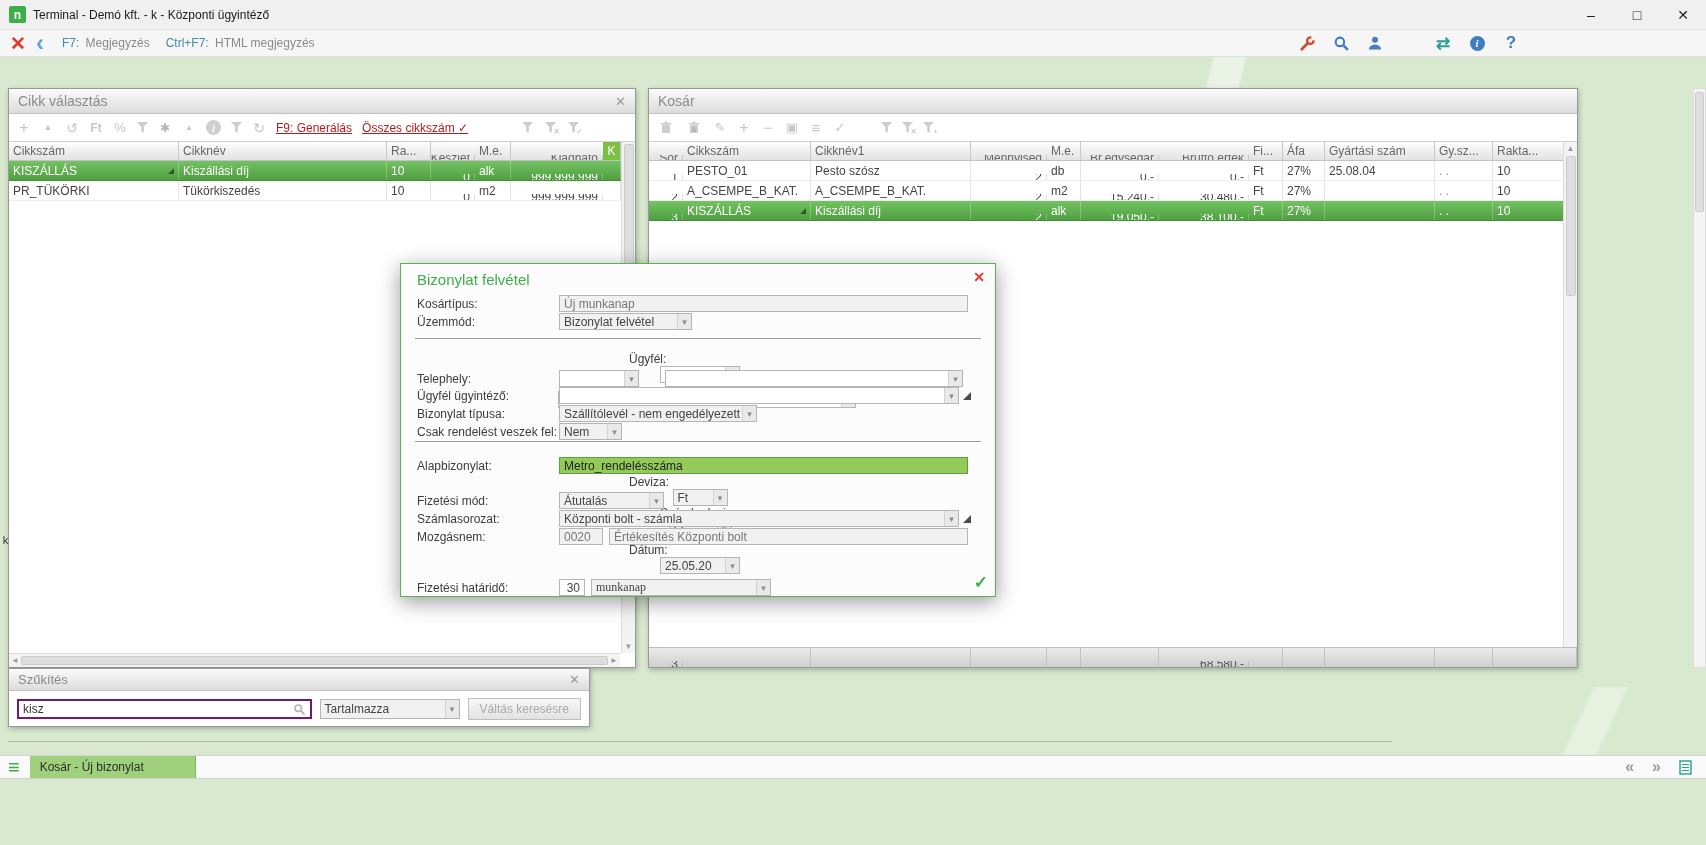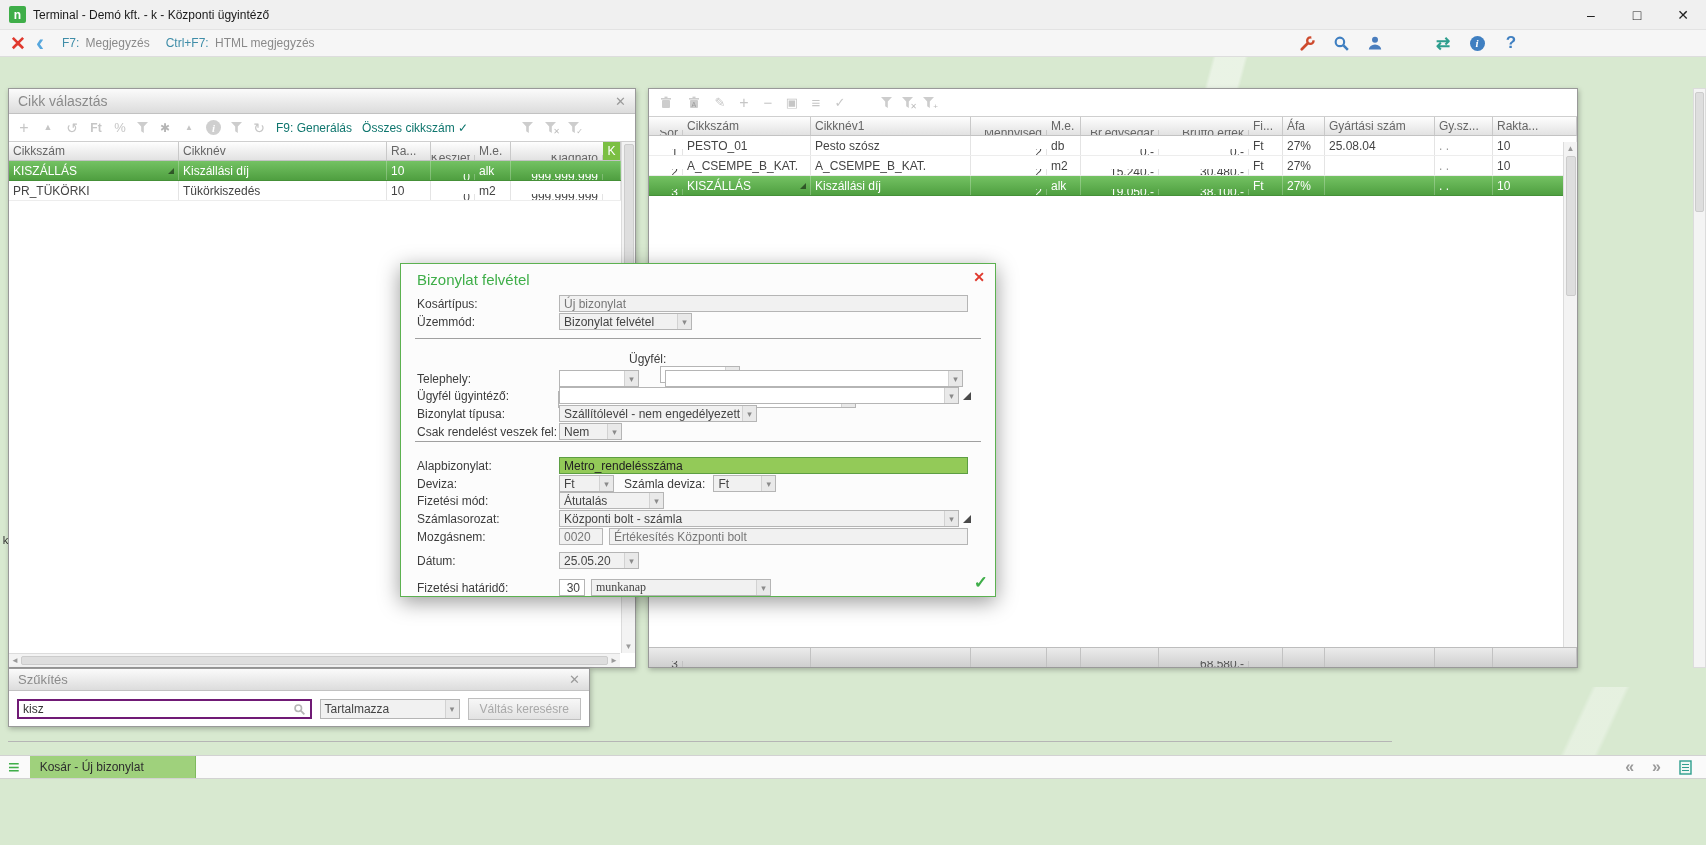--- a/index.html
+++ b/index.html
@@ -34,21 +34,21 @@
   .decor-a { position:absolute; left:1130px; top:0; width:170px; height:34px; background:linear-gradient(105deg, transparent 46%, rgba(255,255,255,.45) 48%, rgba(255,255,255,.45) 64%, transparent 66%); }
   .decor-b { position:absolute; left:1480px; top:630px; width:210px; height:70px; background:linear-gradient(115deg, transparent 46%, rgba(255,255,255,.35) 48%, rgba(255,255,255,.35) 60%, transparent 62%); }
   .side-tab { position:absolute; left:0; top:473px; width:11px; height:20px; font-size:11px; color:#333; display:flex; align-items:center; justify-content:center; }
 
   
   .panel { position:absolute; background:#fff; border:1px solid #999; box-shadow:1px 2px 5px rgba(0,0,0,.25); }
   .panel-header { height:25px; background:linear-gradient(#fbfbfb,#dcdcdc); border-bottom:1px solid #c2c2c2; display:flex; align-items:center; padding:0 9px; color:#8b8b8b; font-size:14px; }
   .panel-close { margin-left:auto; color:#9a9a9a; font-size:13px; line-height:1; }
   .panel-toolbar { height:27px; display:flex; align-items:center; gap:10px; padding:0 8px; background:#fff; }
   .ico { min-width:14px; text-align:center; font-size:13px; color:#c6c6c6; line-height:1; }
-  .tb-text { color:#0f766e; font-size:12px; }
+  .tb-text { color:#b91c1c; font-size:12px;text-decoration:underline; }
   .funnel { display:inline-block; width:11px; height:11px; background:#cdcdcd; clip-path:polygon(0 0,100% 0,62% 42%,62% 100%,38% 84%,38% 42%); position:relative; }
   .funnel-wrap { position:relative; display:inline-flex; }
   .funnel-badge { position:absolute; right:-4px; bottom:-3px; font-size:8px; color:#bbb; }
   .tgroup { margin-left:auto; display:flex; gap:12px; padding-right:48px; align-items:center; }
 
   
   .tblhead { display:grid; height:20px; background:linear-gradient(#fefefe,#e2e2e2); border-top:1px solid #cfcfcf; border-bottom:1px solid #c3c3c3; color:#666; }
   .tblrow { display:grid; height:20px; border-bottom:1px solid #ededed; background:#fff; color:#444; }
   .cell { padding:0 4px; display:flex; align-items:center; overflow:hidden; white-space:nowrap; border-right:1px solid #e4e4e4; }
   .tblhead .cell { border-right:1px solid #c9c9c9; }
@@ -250,20 +250,23 @@
         <span style="margin-top:auto; margin-bottom:2px;">▼</span>
       </div>
       <div class="hscroll">
         <span>◄</span>
         <span class="hthumb"></span>
         <span>►</span>
       </div>
     </div>
 
     <div class="panel kosar-panel kosar-table">
+      <div class="panel-header">
+        <span>Kosár</span>
+      </div>
       <div class="panel-toolbar">
         <span class="tb-ico">
           <svg width="12" height="13" viewBox="0 0 12 13">
               <rect x="2" y="4" width="8" height="8" rx="1" fill="#cdcdcd"></rect>
               <rect x="1" y="2" width="10" height="1.6" fill="#cdcdcd"></rect>
               <rect x="4.5" y="0.6" width="3" height="1.5" fill="#cdcdcd"></rect>
             </svg>
         </span>
         <span class="tb-ico">
           <svg width="12" height="13" viewBox="0 0 12 13">
@@ -374,21 +377,21 @@
         <span class="cell"></span>
       </div>
     </div>
 
     <div class="dialog">
       <span class="dlg-title">Bizonylat felvétel</span>
       <span class="dlg-close">✕</span>
 
       <div class="frow" style="top:31px;">
         <span class="flabel">Kosártípus:</span>
-        <span class="txt ro" style="width:409px;">Új bizonylat</span>
+        <span class="txt ro" style="width:409px;">Új munkanap</span>
       </div>
       <div class="frow" style="top:49px;">
         <span class="flabel">Üzemmód:</span>
         <span class="sel" style="width:133px;">
           <span class="sel-val">Bizonylat felvétel</span>
           <span class="sel-arrow">▾</span>
         </span>
       </div>
 
       <div class="fsep" style="top:74px;"></div>
@@ -439,21 +442,21 @@
           <span class="sel-arrow">▾</span>
         </span>
       </div>
 
       <div class="fsep" style="top:177px;"></div>
 
       <div class="frow" style="top:193px;">
         <span class="flabel">Alapbizonylat:</span>
         <span class="txt green" style="width:409px;">Metro_rendelésszáma</span>
       </div>
-      <div class="frow" style="top:211px;">
+      <div class="frow" style="top:211px;flex-direction:column;">
         <span class="flabel">Deviza:</span>
         <span class="sel" style="width:55px;">
           <span class="sel-val">Ft</span>
           <span class="sel-arrow">▾</span>
         </span>
         <span class="inline-lbl">Számla deviza:</span>
         <span class="sel" style="width:63px;">
           <span class="sel-val">Ft</span>
           <span class="sel-arrow">▾</span>
         </span>
@@ -472,21 +475,21 @@
           <span class="sel-arrow">▾</span>
         </span>
         <span class="exp"></span>
       </div>
       <div class="frow" style="top:264px;">
         <span class="flabel">Mozgásnem:</span>
         <span class="txt ro" style="width:44px;">0020</span>
         <span class="txt ro" style="width:359px; margin-left:6px;">Értékesítés Központi bolt</span>
       </div>
 
-      <div class="frow" style="top:288px;">
+      <div class="frow" style="top:279px;flex-direction:column;">
         <span class="flabel">Dátum:</span>
         <span class="sel" style="width:80px;">
           <span class="sel-val">25.05.20</span>
           <span class="sel-arrow">▾</span>
         </span>
       </div>
       <div class="frow" style="top:315px;">
         <span class="flabel">Fizetési határidő:</span>
         <span class="txt" style="width:26px; justify-content:flex-end;">30</span>
         <span class="sel" style="width:180px; margin-left:6px;font-family:Liberation Serif, serif;">

